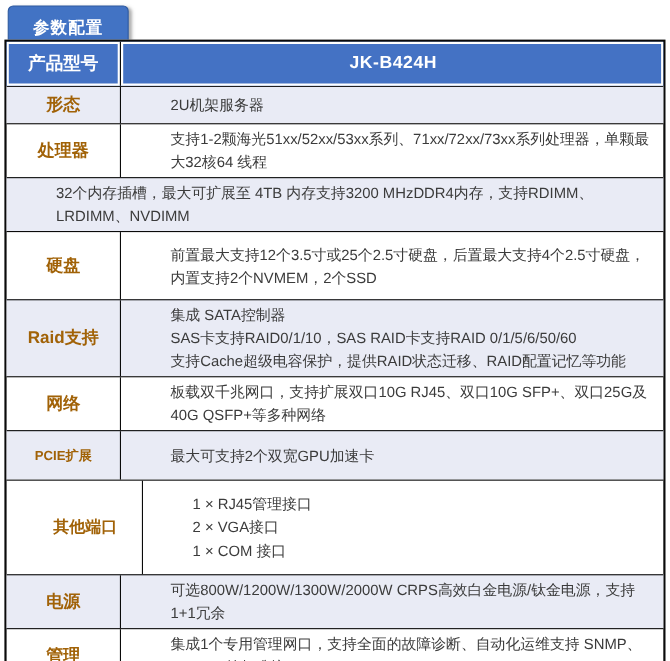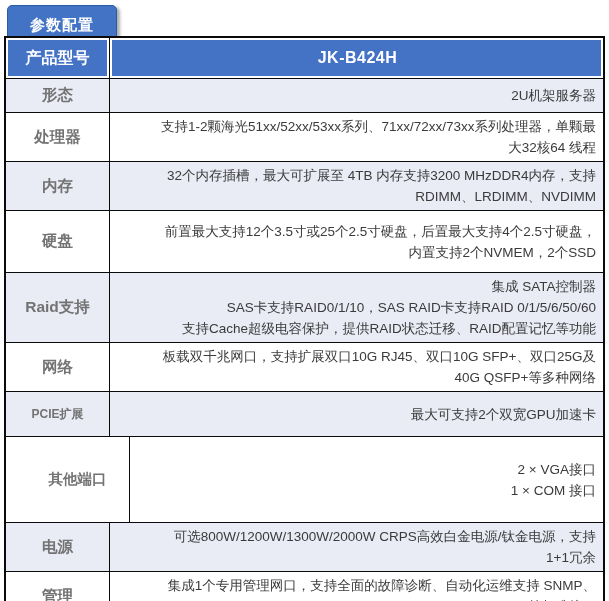--- a/index.html
+++ b/index.html
@@ -46,36 +46,35 @@
   .t-row.band { background: var(--band-bg); }
 
   .c-label {
     flex: 0 0 104px;
     width: 104px;
     border-right: 1px solid var(--border-dark);
     display: flex; align-items: center; justify-content: center;
     text-align: center;
     font-weight: bold;
     font-size: 15.5px;
-    color: #737373;
+    color: #a16207;
     box-sizing: border-box;
     padding: 2px;
   }
   .c-label.small { font-size: 12px; }
   .c-label.mid   { font-size: 14.5px; margin-left: 20px; }
 
   .c-value {
     flex: 1 1 auto;
     display: flex; flex-direction: column; justify-content: center;
     box-sizing: border-box;
     padding: 3px 7px 3px 9px;
     font-size: 13.5px;
     line-height: 21px;
     color: var(--body-text);
-    text-align: right;
   }
   .c-value .line { display: block; margin-left: 36px; }
 
   
   .t-row.header { border-top: none; }
   .t-row.header .c-label,
   .t-row.header .c-value {
     background: var(--header-blue);
     color: #ffffff;
     font-weight: bold;
@@ -113,21 +112,20 @@
     </div>
 
     <div class="t-row" style="min-height:43px">
       <div class="c-label">处理器</div>
       <div class="c-value">
         <span class="line">支持1-2颗海光51xx/52xx/53xx系列、71xx/72xx/73xx系列处理器，单颗最大32核64 线程</span>
       </div>
     </div>
 
     <div class="t-row band" style="min-height:43px">
-      <div class="c-label">内存</div>
       <div class="c-value">
         <span class="line">32个内存插槽，最大可扩展至 4TB 内存支持3200 MHzDDR4内存，支持RDIMM、LRDIMM、NVDIMM</span>
       </div>
     </div>
 
     <div class="t-row" style="min-height:61px">
       <div class="c-label">硬盘</div>
       <div class="c-value">
         <span class="line">前置最大支持12个3.5寸或25个2.5寸硬盘，后置最大支持4个2.5寸硬盘，内置支持2个NVMEM，2个SSD</span>
       </div>
@@ -152,20 +150,21 @@
     <div class="t-row band" style="min-height:44px">
       <div class="c-label small">PCIE扩展</div>
       <div class="c-value">
         <span class="line">最大可支持2个双宽GPU加速卡</span>
       </div>
     </div>
 
     <div class="t-row" style="min-height:85px">
       <div class="c-label mid">其他端口</div>
       <div class="c-value">
+        <span class="line">1 × RJ45管理接口</span>
         <span class="line">2 × VGA接口</span>
         <span class="line">1 × COM 接口</span>
       </div>
     </div>
 
     <div class="t-row band" style="min-height:42px">
       <div class="c-label">电源</div>
       <div class="c-value">
         <span class="line">可选800W/1200W/1300W/2000W CRPS高效白金电源/钛金电源，支持1+1冗余</span>
       </div>

